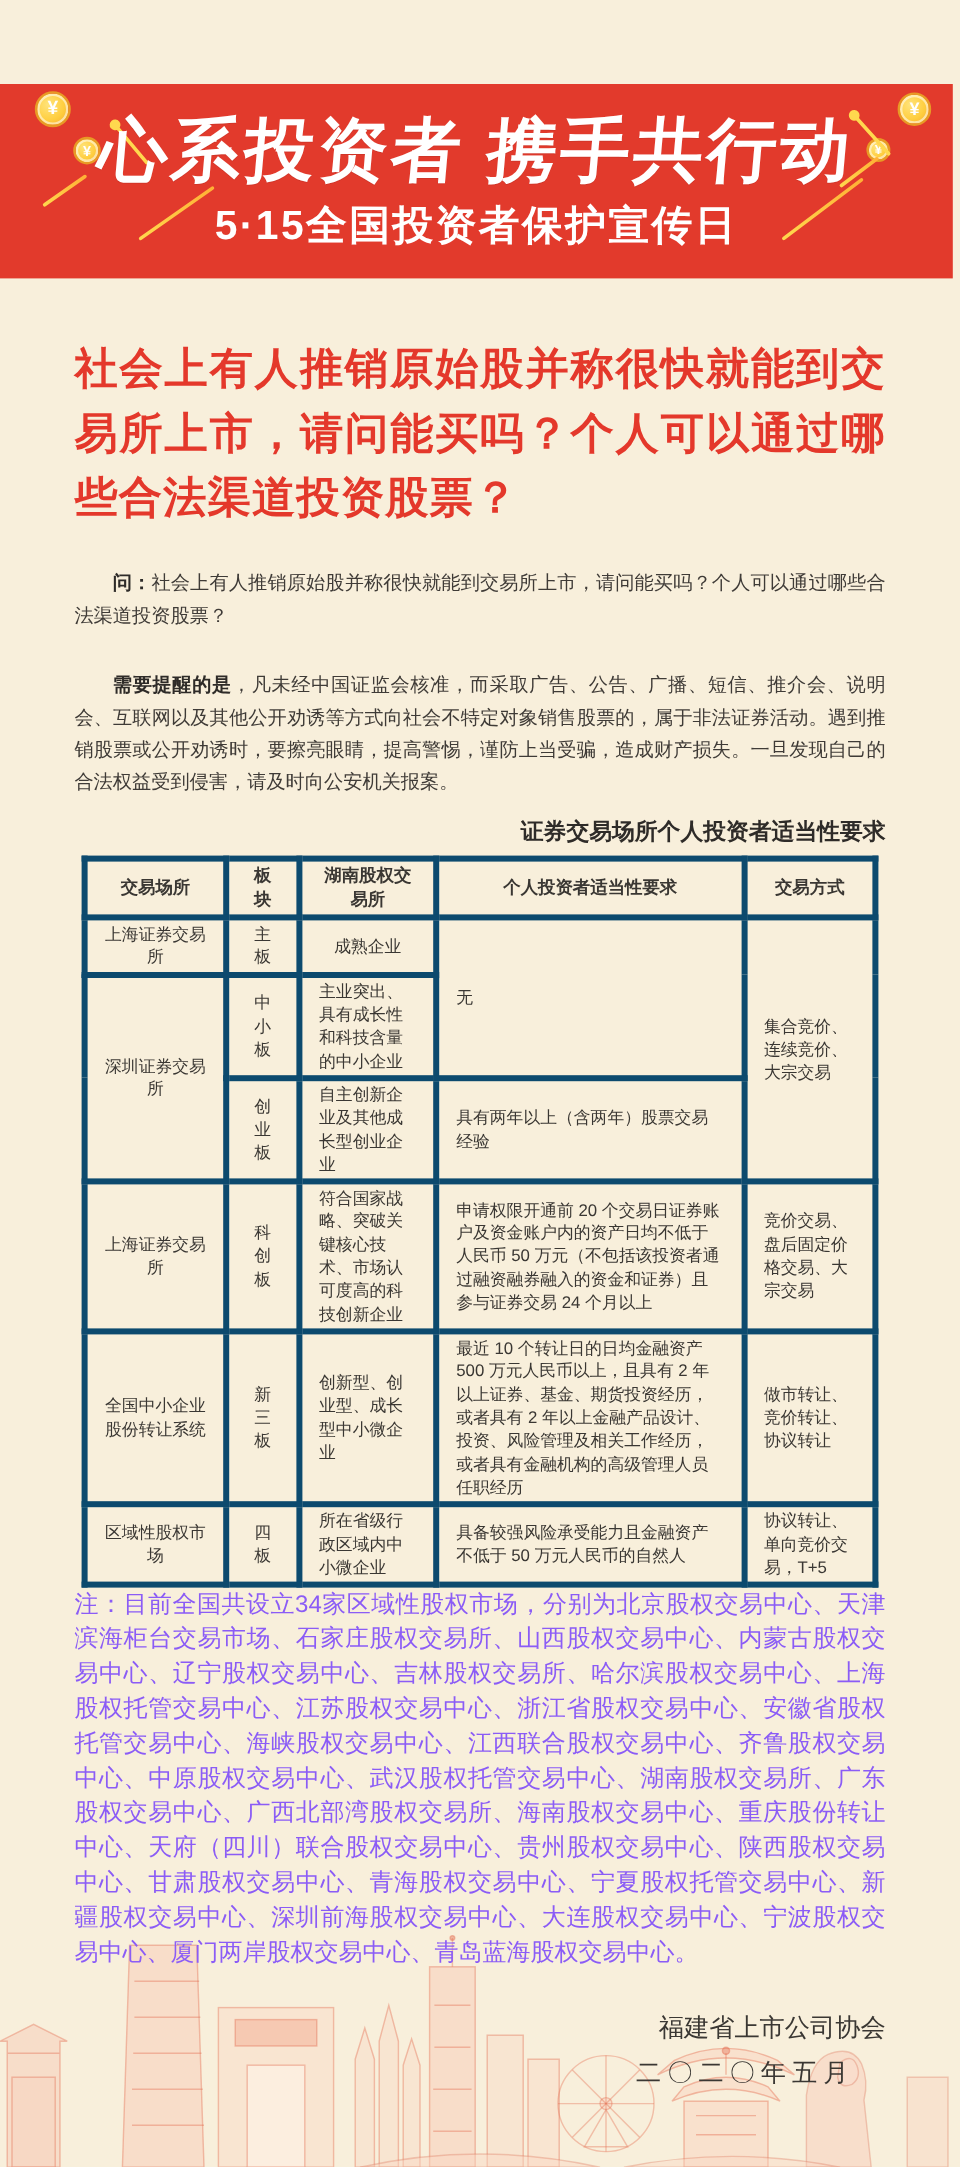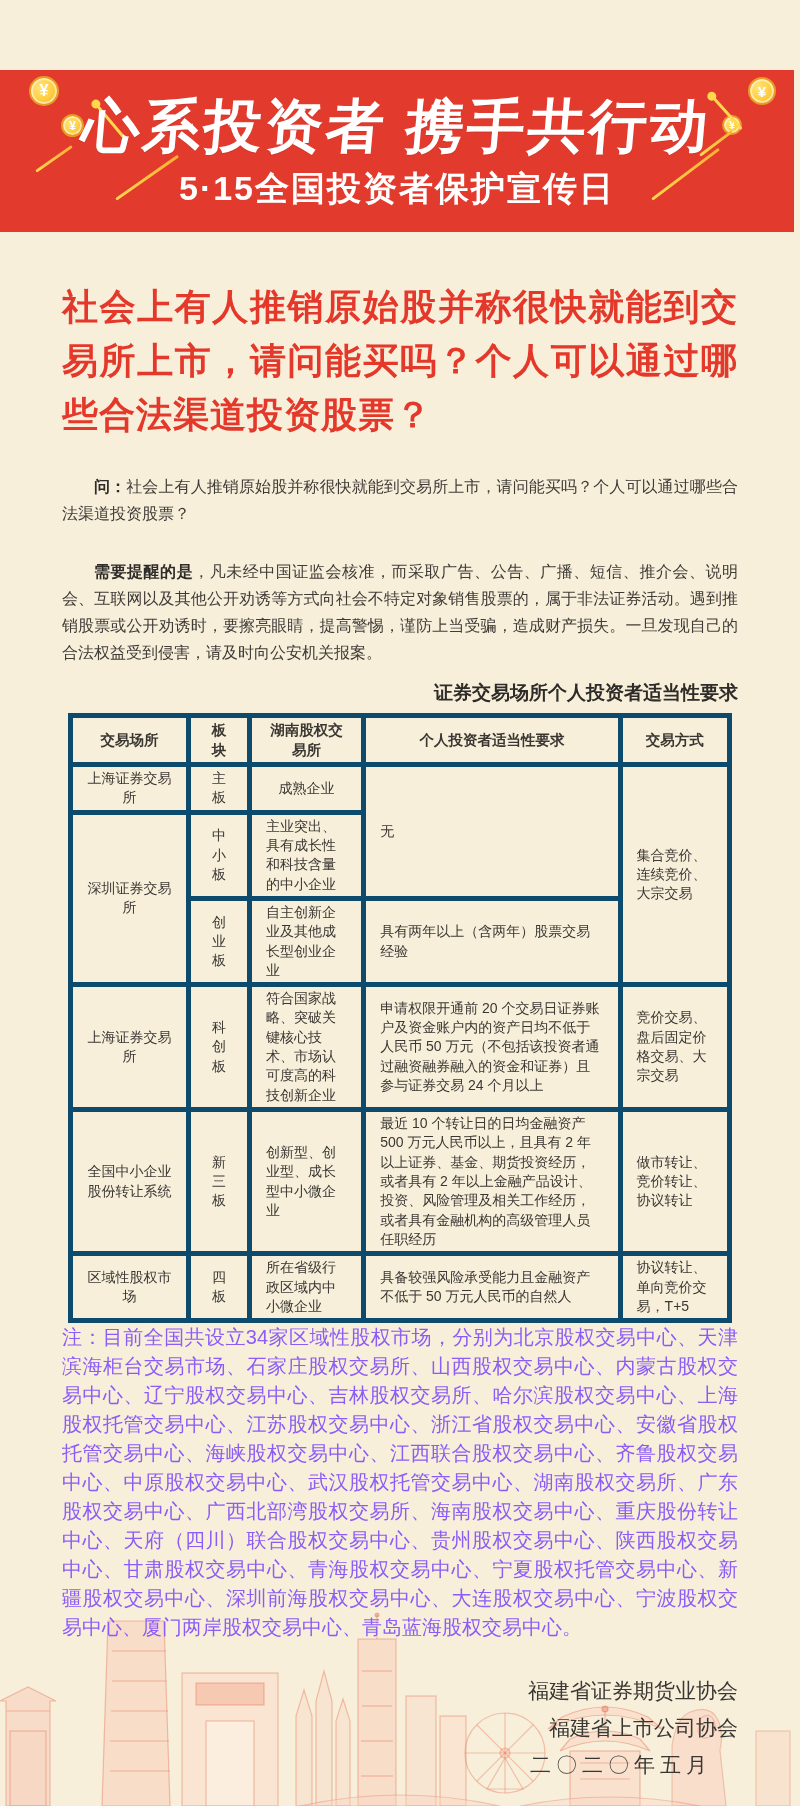--- a/index.html
+++ b/index.html
@@ -165,21 +165,20 @@
       <td class="tl">所在省级行政区域内中小微企业</td>
       <td class="tl">具备较强风险承受能力且金融资产不低于 50 万元人民币的自然人</td>
       <td class="tl">协议转让、单向竞价交易，T+5</td>
     </tr>
   </tbody>
     </table>
 
   <p class="note">注：目前全国共设立34家区域性股权市场，分别为北京股权交易中心、天津滨海柜台交易市场、石家庄股权交易所、山西股权交易中心、内蒙古股权交易中心、辽宁股权交易中心、吉林股权交易所、哈尔滨股权交易中心、上海股权托管交易中心、江苏股权交易中心、浙江省股权交易中心、安徽省股权托管交易中心、海峡股权交易中心、江西联合股权交易中心、齐鲁股权交易中心、中原股权交易中心、武汉股权托管交易中心、湖南股权交易所、广东股权交易中心、广西北部湾股权交易所、海南股权交易中心、重庆股份转让中心、天府（四川）联合股权交易中心、贵州股权交易中心、陕西股权交易中心、甘肃股权交易中心、青海股权交易中心、宁夏股权托管交易中心、新疆股权交易中心、深圳前海股权交易中心、大连股权交易中心、宁波股权交易中心、厦门两岸股权交易中心、青岛蓝海股权交易中心。</p>
 
   <div class="footer">
-    <div>福建省证券期货业协会</div>
     <div>福建省上市公司协会</div>
     <div class="date">二〇二〇年五月</div>
   </div>
 </main>
 
 <svg class="skyline" viewBox="0 0 800 195" xmlns="http://www.w3.org/2000/svg">
   <g stroke="rgba(228,110,82,0.40)" stroke-width="1.2" fill="rgba(248,205,185,0.30)">
 
     <path d="M0,90 l28,-14 l28,14 l-6,0 l0,10 l-44,0 l0,-10 z M6,100 h44 v95 h-44 z" fill="rgba(246,190,170,0.35)"></path>
     <rect x="10" y="120" width="36" height="75"></rect>

